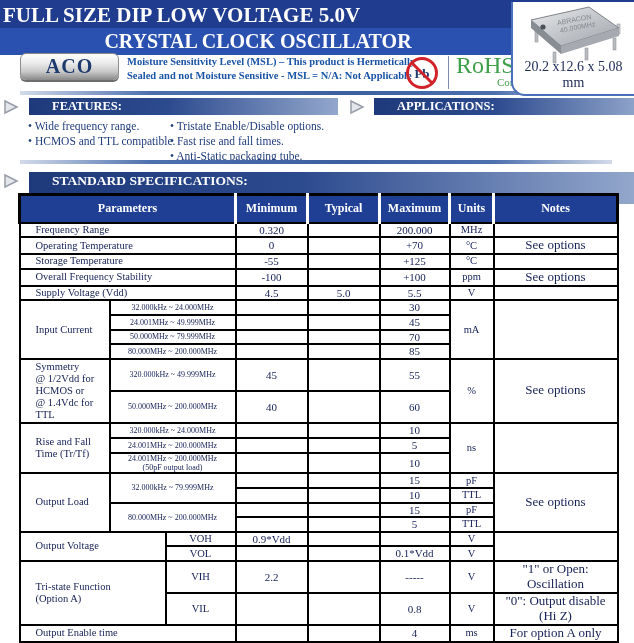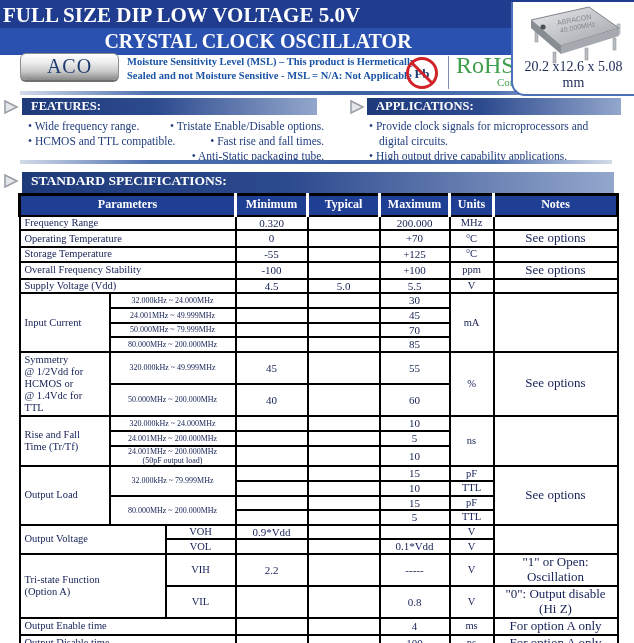--- a/index.html
+++ b/index.html
@@ -15,62 +15,62 @@
   
   .photo-box{position:absolute;left:511px;top:2px;width:121px;height:92px;background:#fff;
              border-left:2px solid #4a70ba;border-bottom:2px solid #4a70ba;border-radius:0 0 0 14px;z-index:5;}
   .photo-box .dims{position:absolute;left:0;bottom:3px;width:100%;text-align:center;
                    font-size:14px;color:#1c2a55;}
 
   
   .aco{position:absolute;left:20px;top:53px;width:97px;height:25px;border:1px solid #8d8d8d;border-radius:6px;
        background:linear-gradient(180deg,#ffffff 0%,#ececec 35%,#c9c9c9 70%,#8f8f8f 100%);
        text-align:center;line-height:25px;font-size:20px;letter-spacing:1px;color:#1d3a6e;
-       box-shadow:0 2px 0 #6e6e6e;}
+       box-shadow:0 2px 0 #6e6e6e;font-weight:bold;}
   .msl{position:absolute;left:127px;top:55px;width:292px;color:#1a54a6;font-weight:bold;
        font-size:10.5px;line-height:1.3;}
   .pb-wrap{position:absolute;left:404px;top:55px;width:36px;height:36px;}
   .sep-v{position:absolute;left:448px;top:56px;width:1px;height:33px;background:#7d8bb0;}
   .rohs{position:absolute;left:456px;top:53px;color:#3f9e49;line-height:1;}
   .rohs .big{font-size:24px;}
   .rohs .small{font-size:11px;padding-left:2px;margin-left:39px;}
 
   
   .divider{position:absolute;left:20px;width:592px;height:4px;
            background:linear-gradient(90deg,#d3dbe9 0%,#4c6fae 22%,#3c5fa2 55%,#4c6fae 80%,#d3dbe9 100%);}
   .d1{top:91px;} .d2{top:160px;}
   .chev{position:absolute;width:16px;height:16px;}
   .sec-bar{position:absolute;height:17px;color:#fff;font-weight:bold;font-size:12.5px;
-           line-height:17px;padding-left:9px;
-           background:linear-gradient(90deg,#1e3a7a 0%,#2c4a8e 45%,#93a7cc 100%);}
+           line-height:17px;padding-left:23px;
+           background:linear-gradient(90deg,#1e3a7a 0%,#2c4a8e 45%,#93a7cc 100%);margin-left:7px;}
   .bar-feat{left:22px;top:98px;width:286px;}
   .bar-apps{left:367px;top:98px;width:245px;}
   .bar-specs{left:22px;top:172px;width:583px;height:32px;line-height:18px;font-size:13.5px;}
 
   .bullets{position:absolute;font-size:11.5px;color:#203d7c;line-height:15px;}
   .feat-c1{left:28px;top:119px;}
-  .feat-c2{left:170px;top:119px;text-align:right;}
+  .feat-c2{left:170px;top:119px;}
   .apps-list{left:369px;top:119px;width:246px;}
   .hang{padding-left:10px;text-indent:-10px;}
 
   
   .spec-table{position:absolute;left:18px;top:193px;width:598px;border-collapse:collapse;
               table-layout:fixed;font-size:10.5px;color:#152055;}
   .spec-table td{border:2px solid #000;padding:0 2px;line-height:1.15;text-align:center;vertical-align:middle;}
   .spec-table td.th{background:#1f3f94;color:#fff;font-weight:bold;font-size:12px;
                     border-left:3px solid #fff;border-right:3px solid #fff;
                     border-top:3px solid #000;border-bottom:2px solid #000;}
   .spec-table td.th-first{border-left:3px solid #000;}
   .spec-table td.th-last{border-right:3px solid #000;}
-  .spec-table td.param{text-align:left;padding-left:4px;}
+  .spec-table td.param{text-align:left;padding-left:15px;}
   .spec-table td.freq{font-size:8px;}
   .spec-table td.val{font-size:11px;}
   .spec-table td.note{font-size:13px;}
   .pre{white-space:pre-line;}
-  tr.h-hdr{height:21px;} tr.h-s{height:13px;} tr.h-ic{height:12px;} tr.h-sym{height:32px;}
+  tr.h-hdr{height:28px;} tr.h-s{height:13px;} tr.h-ic{height:12px;} tr.h-sym{height:32px;}
   tr.h-rf{height:15px;} tr.h-rf3{height:20px;} tr.h-ol{height:13px;} tr.h-ov{height:13px;}
   tr.h-ts{height:25px;} tr.h-t{height:13px;}
 </style>
 </head>
 <body>
 
 <div class="screen">
 
   <div class="band1">
     <div class="t">FULL SIZE DIP LOW VOLTAGE 5.0V</div>
@@ -138,24 +138,20 @@
   <div class="bullets feat-c2">
     <div>• Tristate Enable/Disable options.</div>
     <div>• Fast rise and fall times.</div>
     <div>• Anti-Static packaging tube.</div>
   </div>
 
   <svg class="chev" style="left:349px;top:99px;">
     <polygon points="2,2 14,8 2,14" fill="#e3e6ea" stroke="#979ca6" stroke-width="1.5"></polygon>
   </svg>
   <div class="sec-bar bar-apps">APPLICATIONS:</div>
-  <div class="bullets apps-list">
-    <div class="hang">• Provide clock signals for microprocessors and digital circuits.</div>
-    <div class="hang">• High output drive capability applications.</div>
-  </div>
 
   <div class="divider d2"></div>
 
   <svg class="chev" style="left:3px;top:173px;">
     <polygon points="2,2 14,8 2,14" fill="#e3e6ea" stroke="#979ca6" stroke-width="1.5"></polygon>
   </svg>
   <div class="sec-bar bar-specs">STANDARD SPECIFICATIONS:</div>
 
   <table class="spec-table">
     <colgroup>

